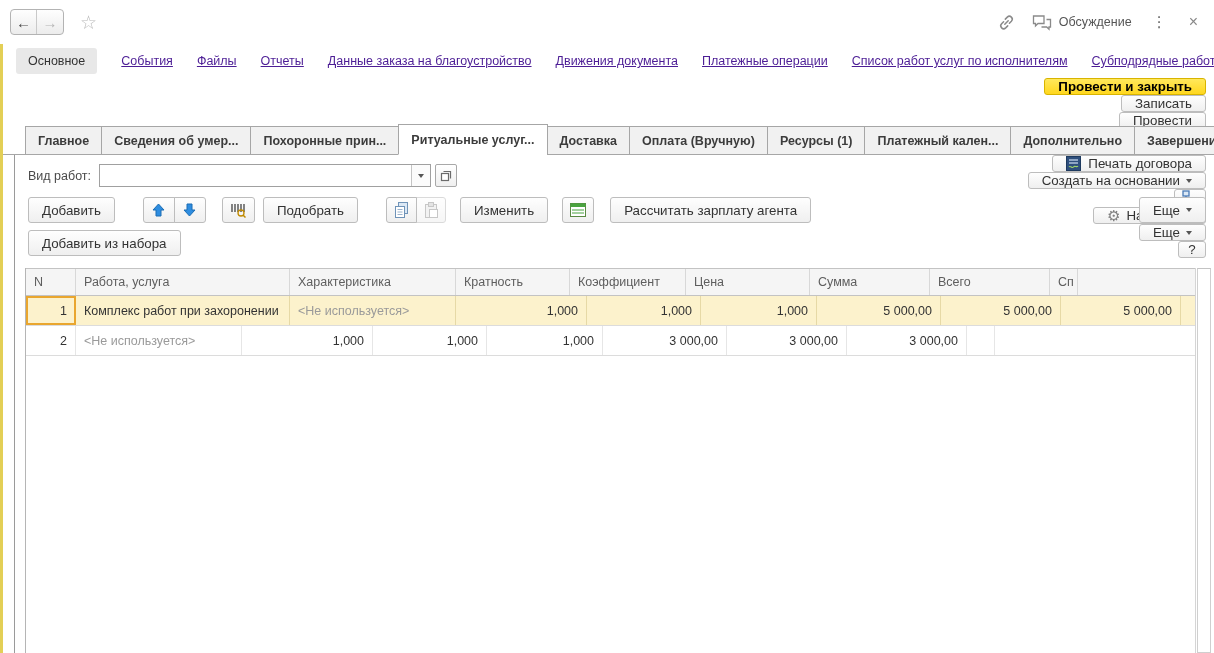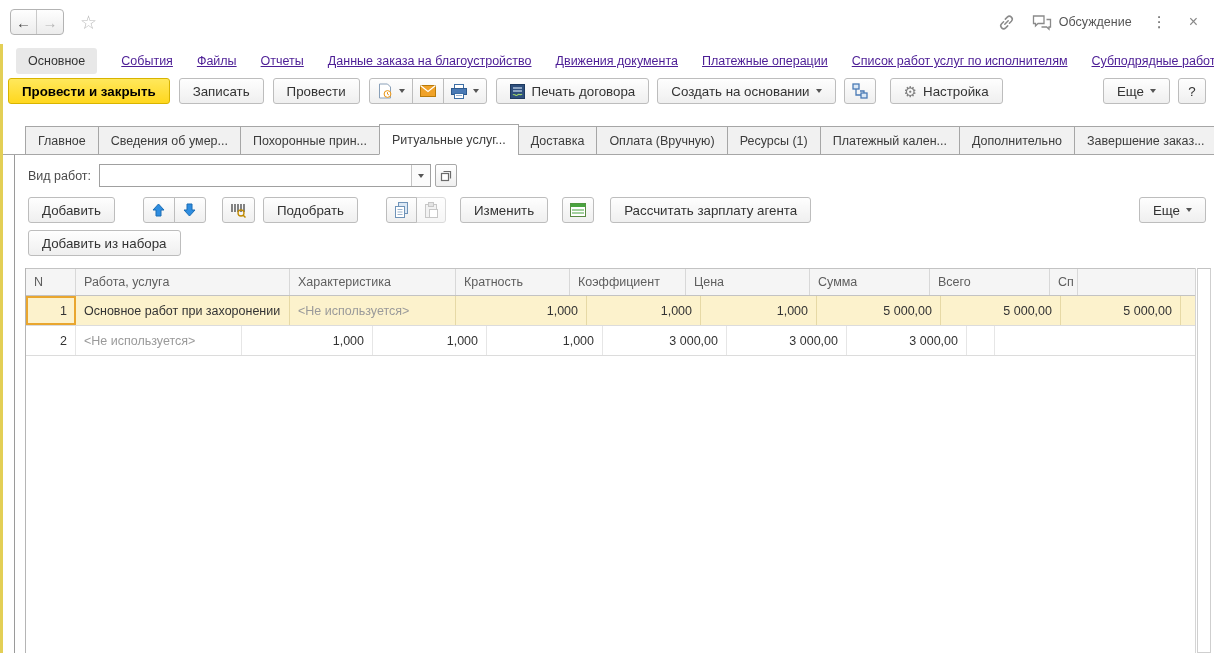--- a/index.html
+++ b/index.html
@@ -23,38 +23,38 @@
   .discussion { display:flex; align-items:center; gap:7px; color:#555; }
   .vdots { font-size:15px; color:#666; letter-spacing:0; padding:0 4px; }
   .close-x { font-size:16px; color:#888; padding:0 2px; }
 
   
   .navbar { height:34px; display:flex; align-items:center; gap:24px; padding:0 0 0 16px; }
   .nav-active { background:#e8e8e8; border-radius:3px; padding:6px 12px; color:#333; }
   .nav-link { color:#4c1d95; text-decoration:underline; cursor:pointer; white-space:nowrap; }
 
   
-  .toolbar { height:46px; display:flex; align-items:flex-start; padding:0 8px; }
+  .toolbar { height:46px; display:flex; align-items:flex-end; padding:0 8px;flex-direction:column; }
   .btn { height:26px; display:inline-flex; align-items:center; justify-content:center; padding:0 13px;
     background:linear-gradient(#fefefe,#efefef); border:1px solid #bdbdbd; border-radius:3px;
     color:#333; white-space:nowrap; cursor:pointer; }
   .btn-primary { background:linear-gradient(#ffe85c,#ffd71e); border-color:#d8b400; font-weight:bold; color:#000; }
   .btn-icon { padding:0 7px; }
   .btn-group { display:flex; }
   .btn-group .btn { border-radius:0; margin-left:-1px; }
   .btn-group .btn:first-child { border-radius:3px 0 0 3px; margin-left:0; }
   .btn-group .btn:last-child { border-radius:0 3px 3px 0; }
   .caret { width:0; height:0; border-left:3.5px solid transparent; border-right:3.5px solid transparent;
     border-top:4px solid #555; margin-left:6px; display:inline-block; }
   .gear { font-size:15px; color:#808080; margin-right:6px; line-height:1; }
   .ml8{margin-left:8px} .ml14{margin-left:14px} .ml16{margin-left:16px} .ml20{margin-left:9px} .ml28{margin-left:28px}
   .spacer { margin-left:auto; }
 
   
-  .tabs { display:flex; align-items:flex-end; padding-left:25px; height:31px; border-bottom:1px solid #a6a6a6; }
+  .tabs { display:flex; align-items:flex-end; padding-left:25px; height:31px; border-bottom:1px solid #a6a6a6;font-weight:bold; }
   .tab { height:29px; display:flex; align-items:center; padding:0 12px; background:#f1f1f1;
     border:1px solid #a6a6a6; margin-left:-1px; margin-bottom:-1px; color:#3c3c3c; white-space:nowrap; cursor:pointer; }
   .tab:first-child { margin-left:0; }
   .tab.active { background:#fff; border-bottom-color:#fff; height:31px; }
 
   
   .filter-row { display:flex; align-items:center; margin:9px 0 0 28px; }
   .filter-label { color:#4a4a4a; margin-right:8px; }
   .combo { display:flex; width:332px; height:23px; border:1px solid #a0a0a0; background:#fff; }
   .combo-input { flex:1; border:none; outline:none; padding:0 6px; font:inherit; }
@@ -339,21 +339,21 @@
       <div class="th" style="width: 114px;">Кратность</div>
       <div class="th" style="width: 116px;">Коэффициент</div>
       <div class="th" style="width: 124px;">Цена</div>
       <div class="th" style="width: 120px;">Сумма</div>
       <div class="th" style="width: 120px;">Всего</div>
       <div class="th" style="width: 28px;">Сп</div>
     </div>
   <div id="tbody">
       <div class="trow selected">
         <div class="td num current" style="width: 50px;">1</div>
-        <div class="td" style="width: 214px;">Основное работ при захоронении</div>
+        <div class="td" style="width: 214px;">Комплекс работ при захоронении</div>
         <div class="td gray" style="width: 166px;">&lt;Не используется&gt;</div>
         <div class="td num" style="width: 131px;">1,000</div>
         <div class="td num" style="width: 114px;">1,000</div>
         <div class="td num" style="width: 116px;">1,000</div>
         <div class="td num" style="width: 124px;">5 000,00</div>
         <div class="td num" style="width: 120px;">5 000,00</div>
         <div class="td num" style="width: 120px;">5 000,00</div>
         <div class="td" style="width: 28px;"></div>
       </div>
       <div class="trow">

